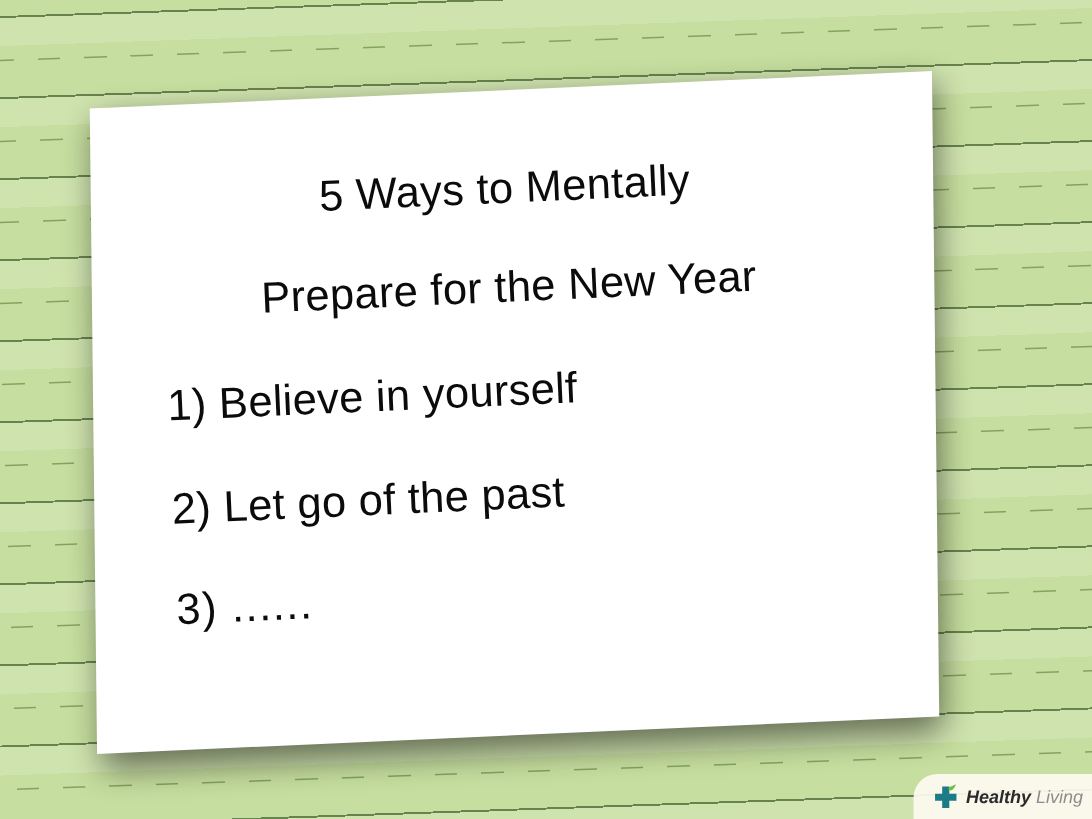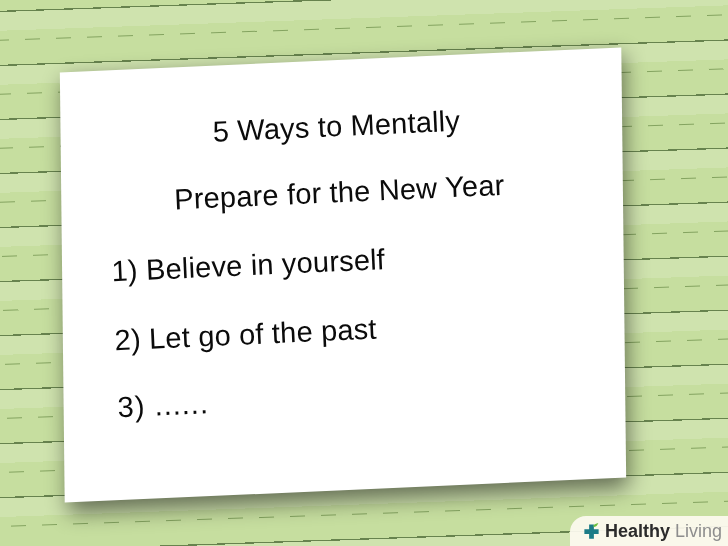--- a/index.html
+++ b/index.html
@@ -105,21 +105,21 @@
     right:0px; bottom:0px;
     height:30px;
     display:flex;
     align-items:center;
     gap:4px;
     padding:3px 6px 3px 12px;
     background:rgba(253,250,240,.93);
     border-top-left-radius:16px;
   }
   #wm-icon { width:19px; height:19px; position:relative; flex:0 0 auto; }
-  #wm-text { font-size:18px; line-height:1; white-space:nowrap; }
+  #wm-text { font-size:12px; line-height:1; white-space:nowrap;font-style:italic; }
   #wm-bold  { font-weight:bold; color:#2b2b2b; }
   #wm-light { font-weight:normal; color:#8d8d8d; }
 </style>
 </head>
 <body>
 
 <div id="stage">
 
   <div id="bg-pattern"></div>
   <div id="bg-dashes">

